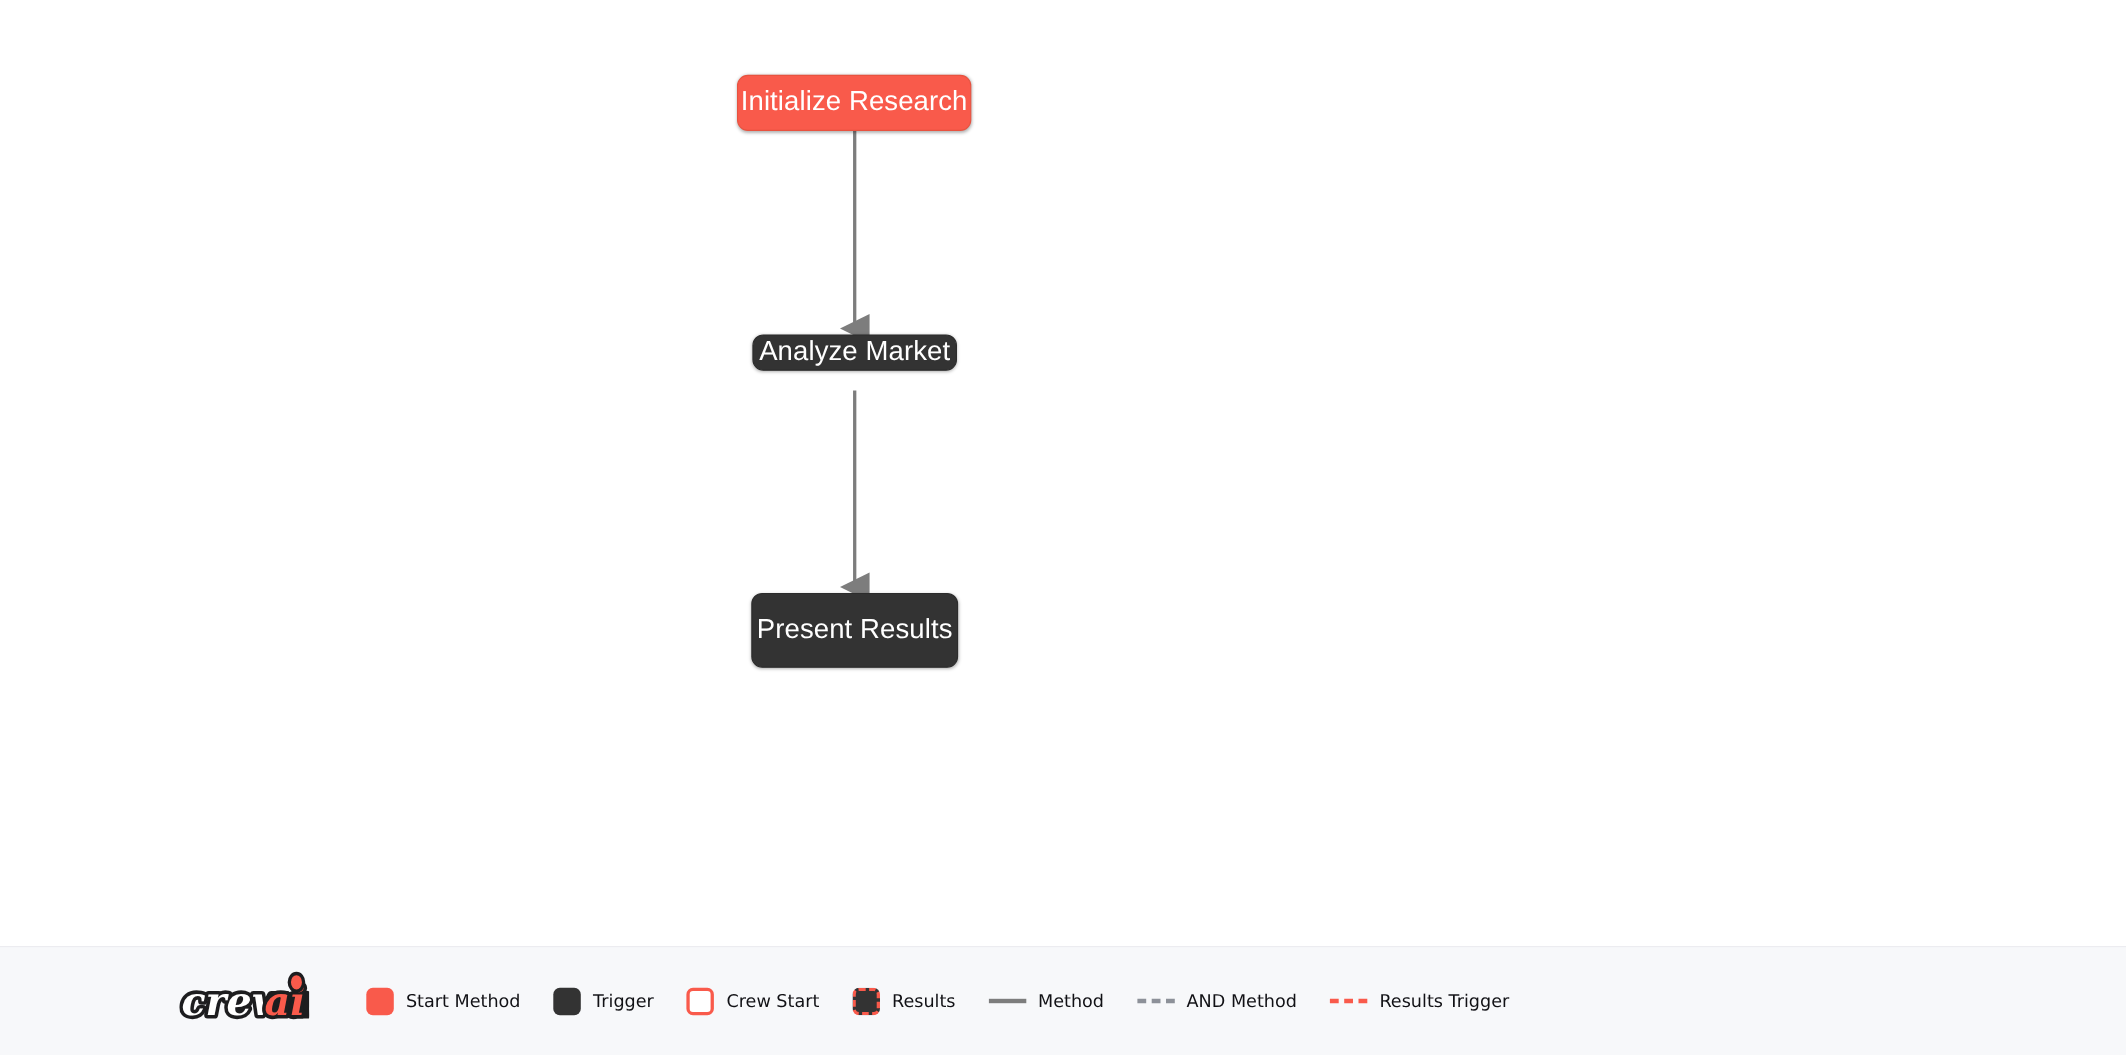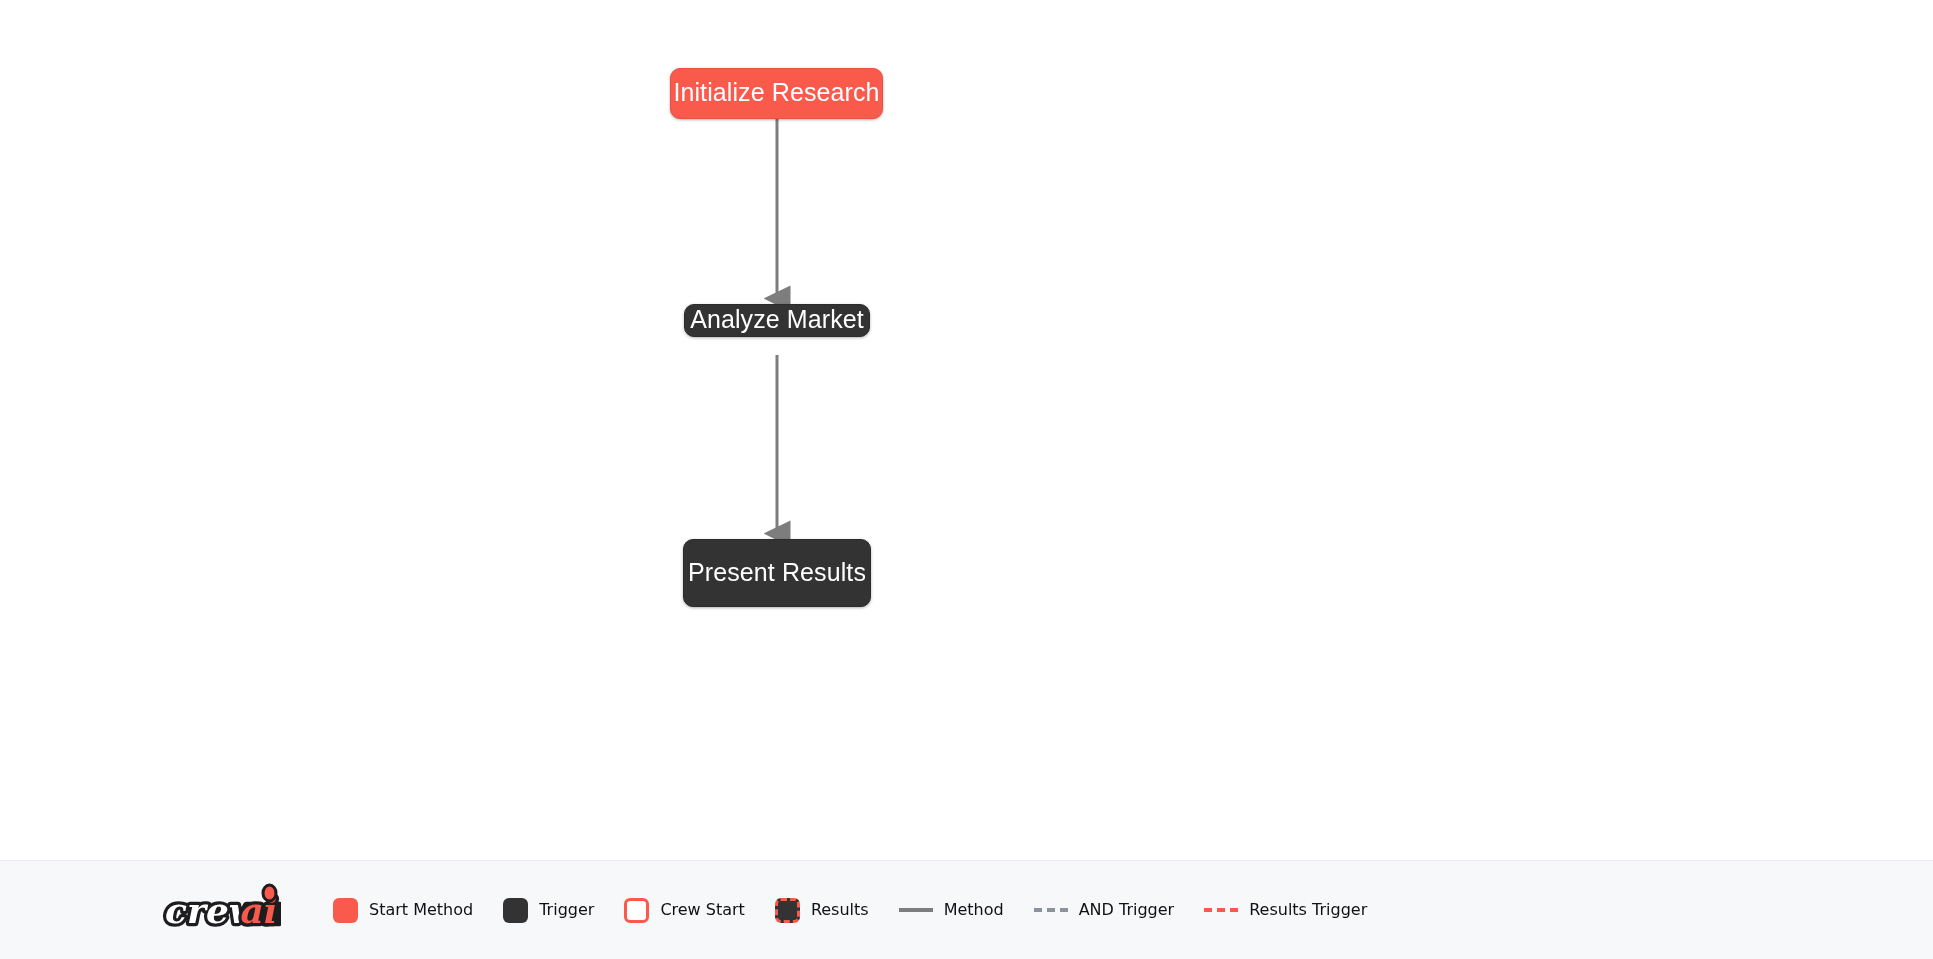--- a/index.html
+++ b/index.html
@@ -226,21 +226,21 @@
     <span class="legend-label">Results</span>
   </div>
 
   <div class="legend-item">
     <span class="line-swatch trigger-line"></span>
     <span class="legend-label">Method</span>
   </div>
 
   <div class="legend-item">
     <span class="line-swatch and-line"></span>
-    <span class="legend-label">AND Trigger</span>
+    <span class="legend-label">AND Method</span>
   </div>
 
   <div class="legend-item">
     <span class="line-swatch router-line"></span>
     <span class="legend-label">Results Trigger</span>
   </div>
 
 </div>
 
 </body></html>

